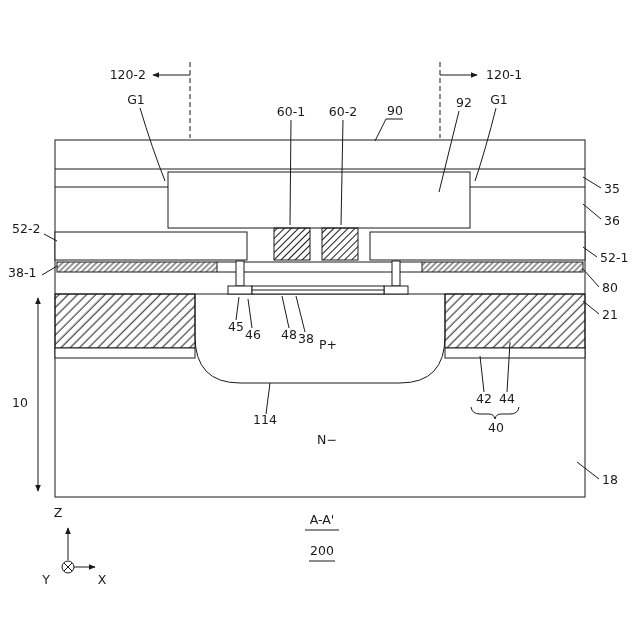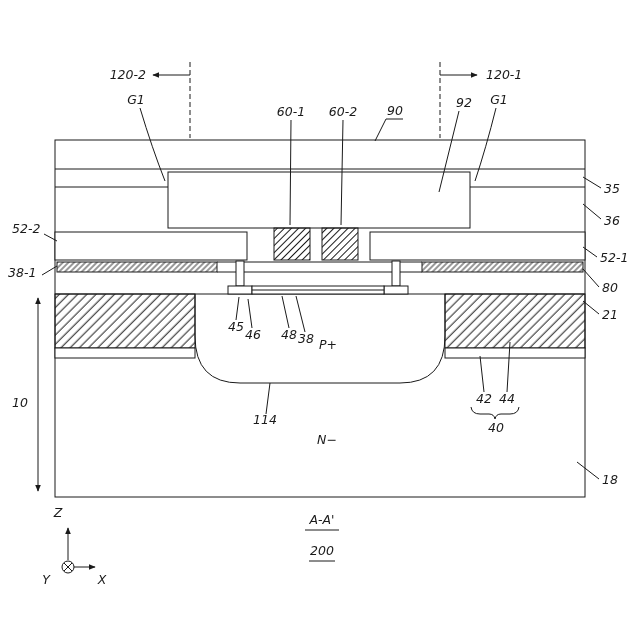--- a/index.html
+++ b/index.html
@@ -1,16 +1,16 @@
 <!DOCTYPE html>
 <html><head>
 <meta charset="utf-8">
 <style>
   html,body{margin:0;padding:0;background:#ffffff;}
-  .canvas{width:548px;height:640px;position:relative;background:#ffffff;font-style:italic;}
+  .canvas{width:548px;height:640px;position:relative;background:#ffffff;}
   svg{display:block;}
   text{font-family:"DejaVu Sans","Liberation Sans",sans-serif;font-size:12.5px;fill:#1a1a1a;}
   .ln{stroke:#1a1a1a;stroke-width:1;fill:none;}
   .fw{fill:#ffffff;stroke:#1a1a1a;stroke-width:1;}
   .dash{stroke-dasharray:5 3;}
 </style>
 </head>
 <body>
 
 <div class="canvas">

